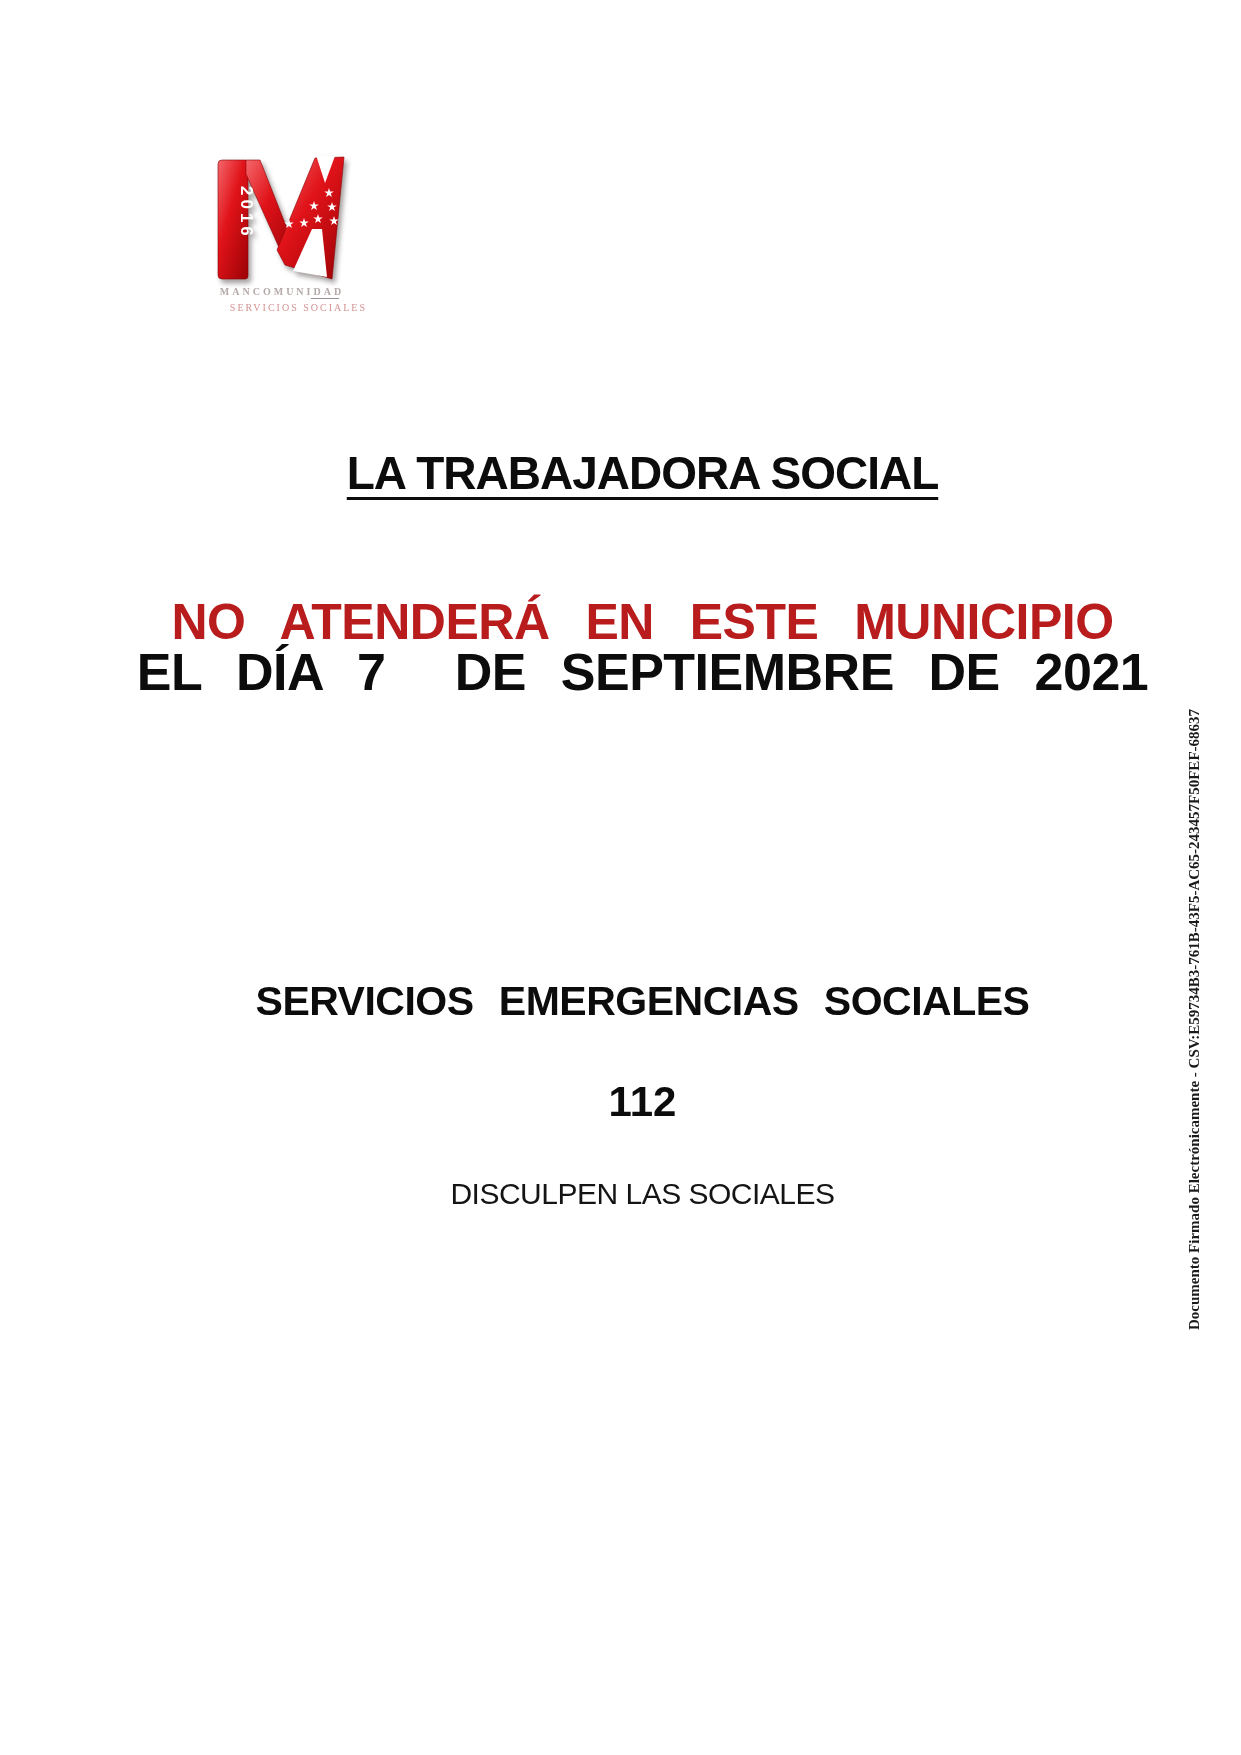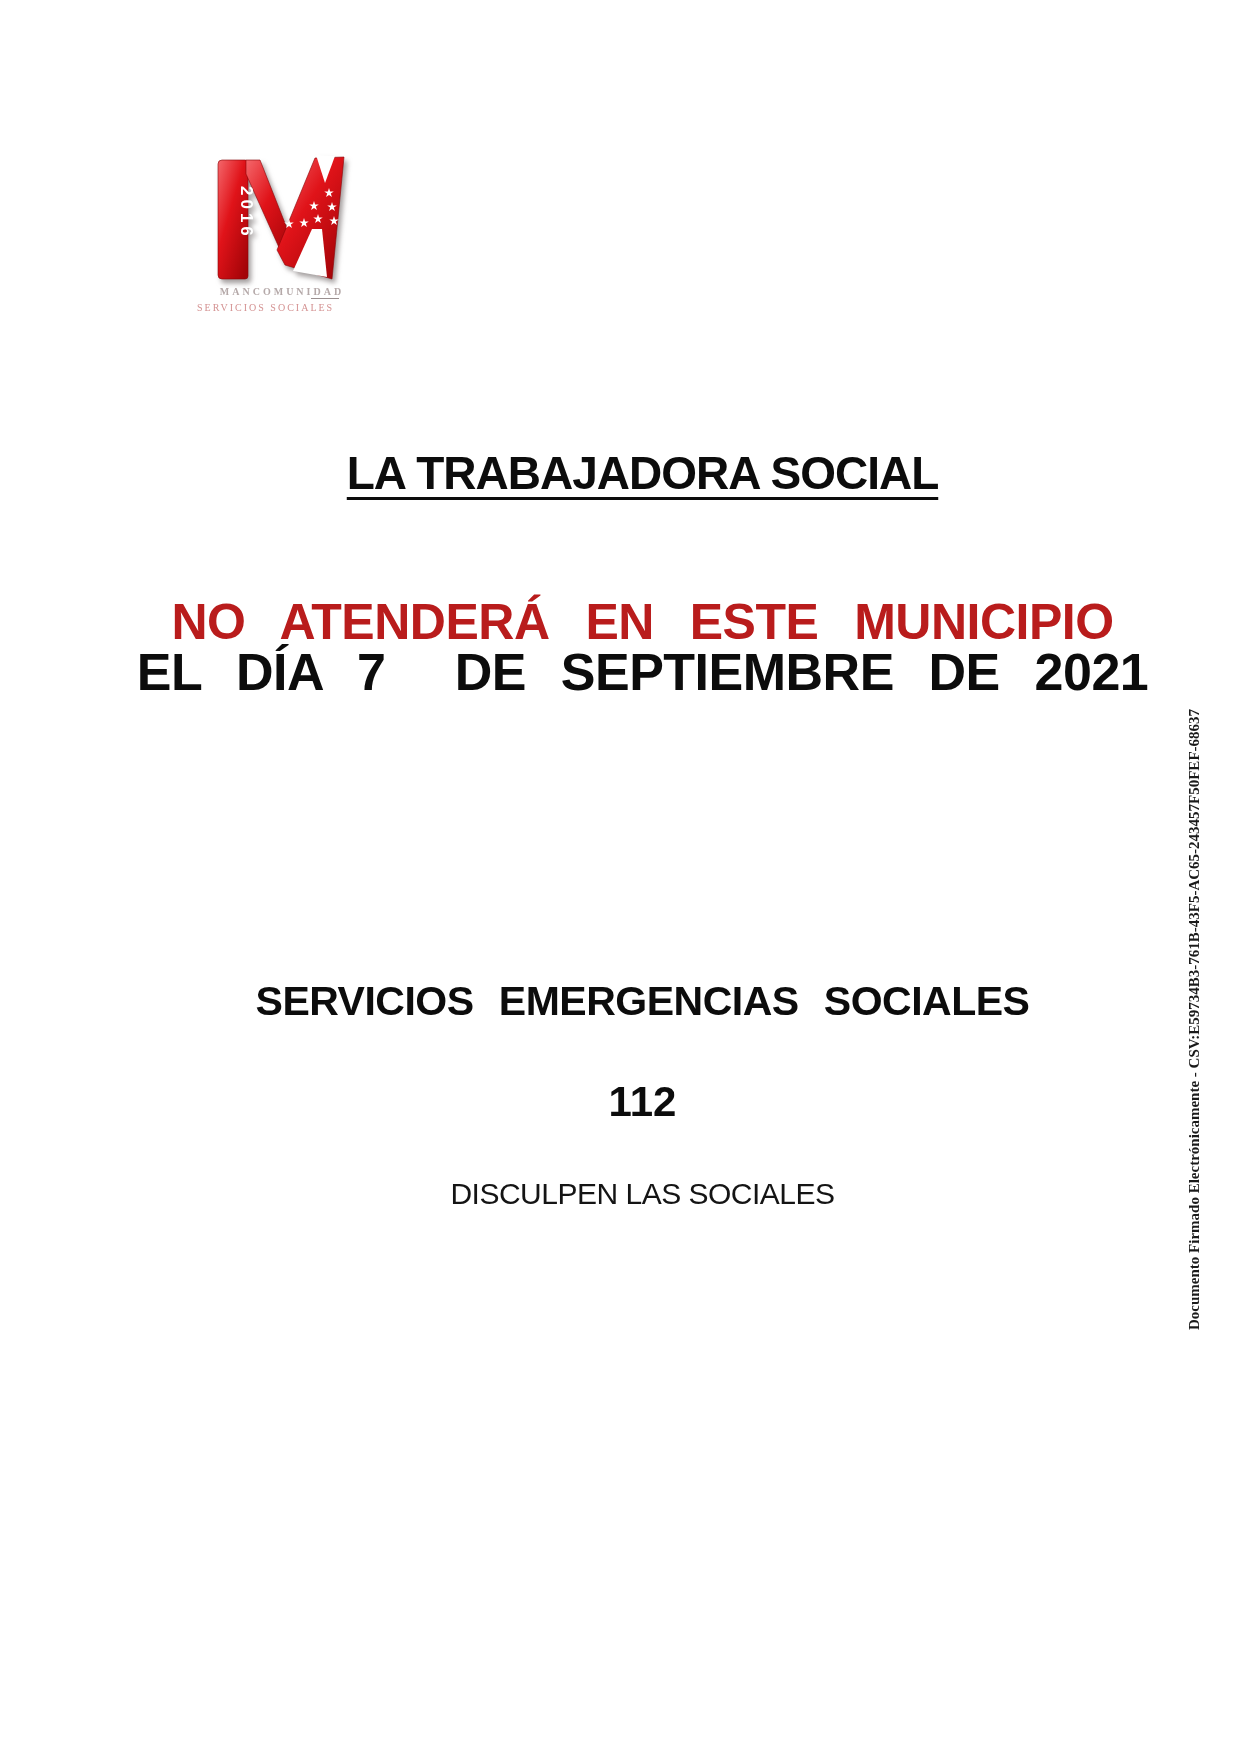--- a/index.html
+++ b/index.html
@@ -16,21 +16,21 @@
   
   .logo { position: absolute; left: 215px; top: 155px; width: 170px; }
   .logo svg { filter: drop-shadow(3px 4px 2.5px rgba(90,80,80,0.55)); }
   .logo-cap1 {
     position: absolute; left: -18px; top: 131px; width: 170px;
     text-align: center; font-size: 10px; letter-spacing: 3px;
     color: #b5a9a9; font-family: "Liberation Serif", serif; font-weight: bold;
   }
   .logo-cap2 {
     position: absolute; left: -18px; top: 147px; width: 170px;
-    text-align: left; font-size: 10px; letter-spacing: 2px;
+    text-align: right; font-size: 10px; letter-spacing: 2px;
     color: #d49292; font-family: "Liberation Serif", serif;
   }
   .logo-dash {
     position: absolute; left: 96px; top: 143px; width: 28px; height: 1px;
     background: #9a8f8f;
   }
 
   
   .line { position: absolute; left: 20px; width: 1221px; text-align: center; line-height: 1.05; margin: 12px; }
   .title {

